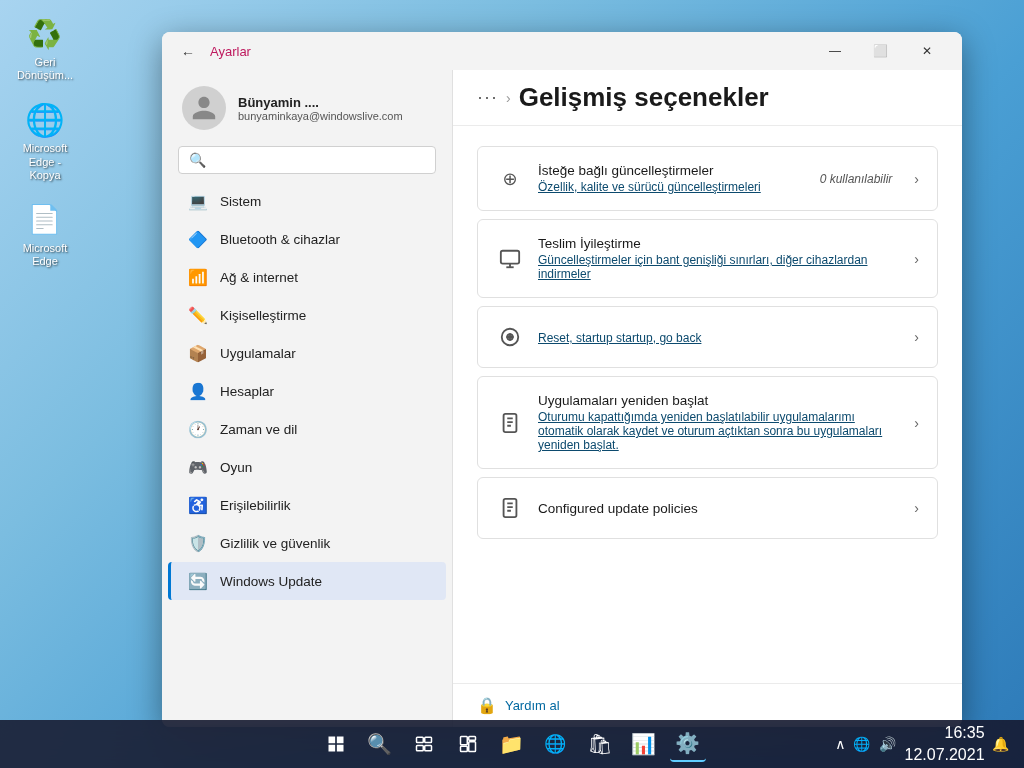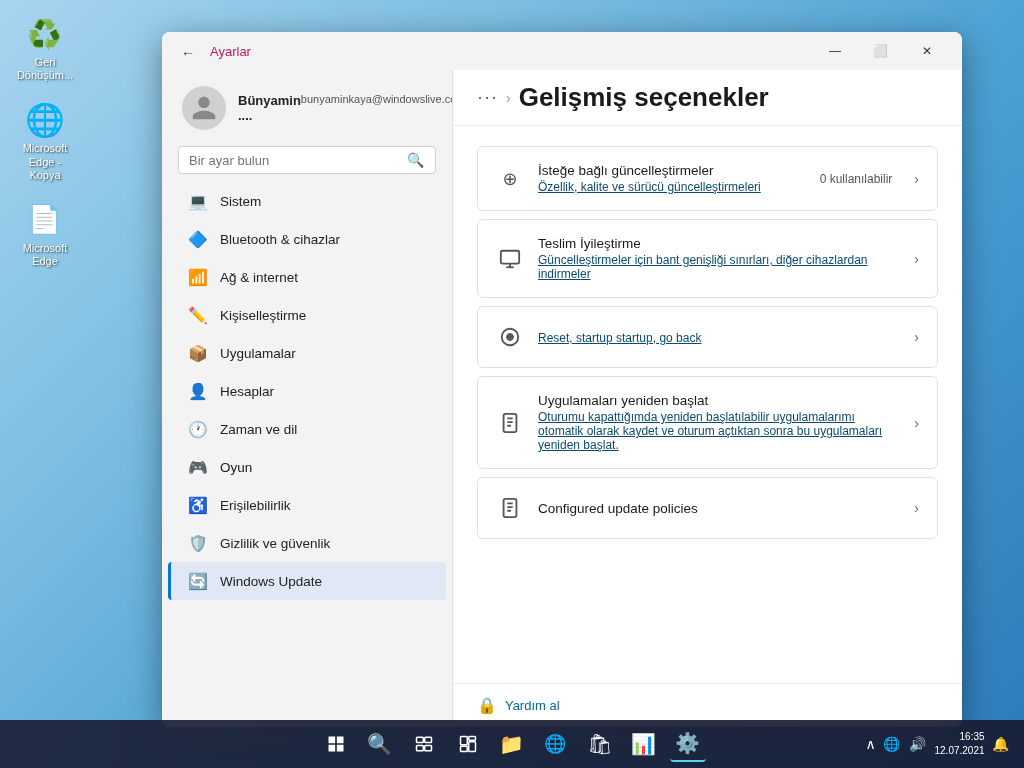--- a/index.html
+++ b/index.html
@@ -90,21 +90,21 @@
     }
     .taskbar-icon.active { border-bottom: 2px solid #60cdff; }
     .taskbar-right {
       display: flex;
       align-items: center;
       gap: 6px;
       margin-left: auto;
     }
     .taskbar-clock {
       color: white;
-      font-size: 10px;
+      font-size: 16px;
       text-align: right;
       line-height: 1.4;
     }
     .taskbar-sys-icons {
       display: flex;
       align-items: center;
       gap: 4px;
     }
     .sys-icon {
       color: white;
@@ -208,20 +208,21 @@
       background: #d0d0d0;
       display: flex;
       align-items: center;
       justify-content: center;
       font-size: 22px;
       color: #666;
       flex-shrink: 0;
     }
     .profile-info {
       display: flex;
+      flex-direction: column;
     }
     .profile-name {
       font-size: 13px;
       font-weight: 600;
       color: #222;
     }
     .profile-email {
       font-size: 11px;
       color: #555;
     }
@@ -364,20 +365,21 @@
       font-size: 12px;
       color: #0c4a6e;
       margin-top: 2px;
       text-decoration: underline;
     }
     .card-badge {
       font-size: 12px;
       color: #555;
       white-space: nowrap;
       margin-right: 8px;
+      font-style: italic;
     }
     .card-chevron {
       color: #666;
       font-size: 14px;
     }
 
     
     .bottom-section {
       padding: 12px 24px;
       border-top: 1px solid #ebebeb;
@@ -448,21 +450,20 @@
                 <path d="M12 12c2.7 0 4.8-2.1 4.8-4.8S14.7 2.4 12 2.4 7.2 4.5 7.2 7.2 9.3 12 12 12zm0 2.4c-3.2 0-9.6 1.6-9.6 4.8v2.4h19.2v-2.4c0-3.2-6.4-4.8-9.6-4.8z"></path>
               </svg>
           </div>
           <div class="profile-info">
             <span class="profile-name">Bünyamin ....</span>
             <span class="profile-email">bunyaminkaya@windowslive.com</span>
           </div>
         </div>
 
         <div class="search-box">
-          <input type="text" placeholder="Bir ayar bulun" style="">
           <span class="search-icon">🔍</span>
         </div>
 
         <div class="nav-items">
           <div class="nav-item">
             <div class="nav-icon">💻</div>
             <span>Sistem</span>
           </div>
           <div class="nav-item">
             <div class="nav-icon" style="color:#0078d4;">🔷</div>

